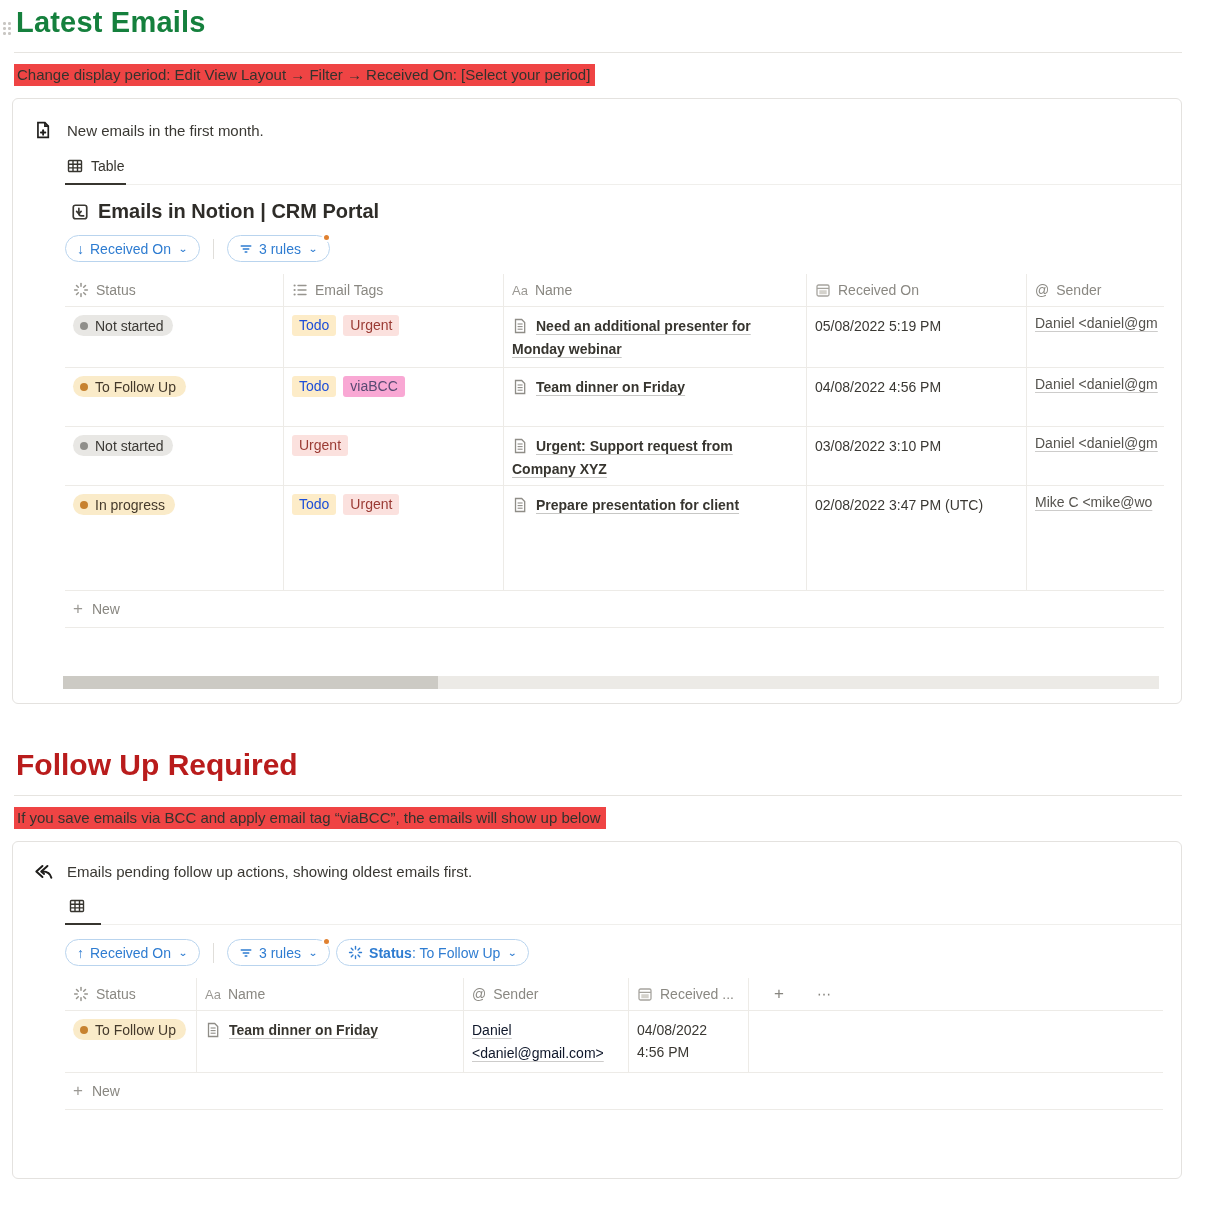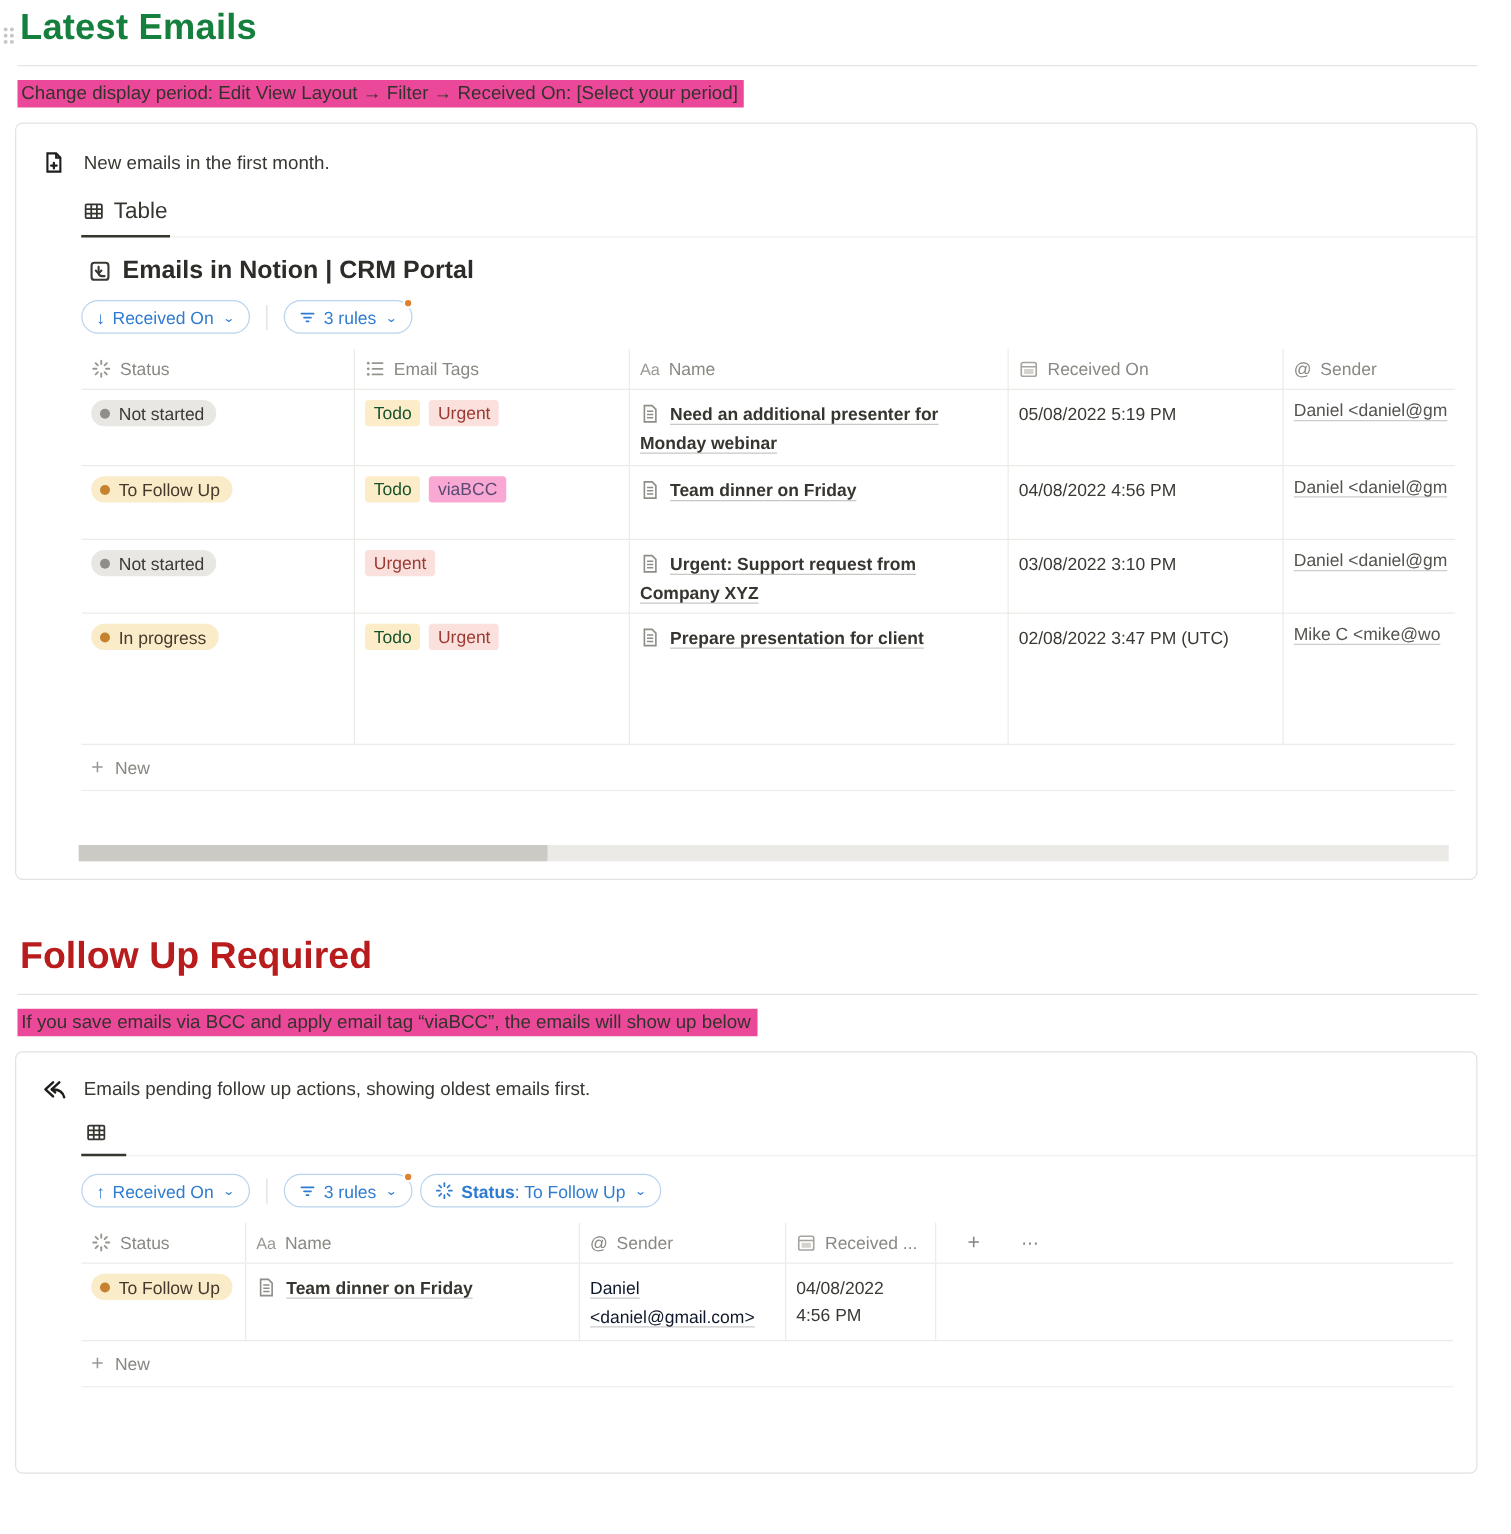--- a/index.html
+++ b/index.html
@@ -9,34 +9,34 @@
 
   
   .drag { position:absolute; left:3px; top:22px; display:grid;
     grid-template-columns:3px 3px; grid-auto-rows:3px; gap:2px; }
   .drag i { width:2.5px; height:2.5px; border-radius:50%; background:#C9C7C3; }
 
   h1.t1 { font-size:29px; font-weight:700; color:#15803d; padding-left:4px; letter-spacing:.2px;}
   h1.t2 { font-size:30px; font-weight:700; color:#b91c1c; padding-left:4px; margin-top:44px;}
   .rule { height:1px; background:#E6E4E0; margin:13px 0 0 2px; }
   .note { display:inline-block; margin:11px 0 0 2px; padding:2px 5px 3px 3px;
-    font-size:15px; color:#34322D; background:#ec4899; }
+    font-size:15px; color:#34322D; background:#ef4444; }
 
   .card { position:relative; margin-top:12px; border:1px solid #E4E2DF;
     border-radius:6px; background:#fff; overflow:hidden; }
   .card1 { height:606px; }
   .card2 { height:338px; }
 
   .callout { display:flex; align-items:center; gap:14px; margin:22px 0 0 20px; }
   .callout .ic { width:20px; display:flex; justify-content:center; }
   .callout span.txt { font-size:15px; color:#3A3833; }
 
   .tabbar { margin:14px 0 0 52px; border-bottom:1px solid #F0EFEC; }
   .tab { display:inline-flex; align-items:center; gap:8px; padding:5px 2px 9px 2px;
-    font-size:18px; color:#37352F; border-bottom:2px solid #37352F; margin-bottom:-1px; }
+    font-size:14px; color:#37352F; border-bottom:2px solid #37352F; margin-bottom:-1px; }
 
   .dbtitle { display:flex; align-items:center; gap:9px; margin:15px 0 0 58px; }
   .dbtitle h2 { font-size:20px; font-weight:700; color:#2E2C28; }
 
   .chips { display:flex; align-items:center; gap:10px; margin:12px 0 0 52px; }
   .chip { position:relative; display:inline-flex; align-items:center; gap:6px;
     height:27px; padding:0 11px; border:1px solid #B9D4EE; border-radius:14px;
     background:#fff; color:#2E7CD1; font-size:14px; cursor:pointer; }
   .chip .arr { font-size:14px; }
   .chip .chev { font-size:12px; margin-left:1px; transform:scaleY(.8); }
@@ -64,21 +64,21 @@
 
   .pill { display:inline-flex; align-items:center; gap:7px; height:21px;
     padding:0 10px 0 7px; border-radius:11px; font-size:14px; white-space:nowrap; }
   .pill .pd { width:8px; height:8px; border-radius:50%; }
   .pill.gray { background:#E8E7E4; color:#3B3935; } .pill.gray .pd { background:#8F8E8A; }
   .pill.yellow { background:#FAEBC9; color:#46engr;} 
   .pill.yellow { background:#FAEBC9; color:#44392B; } .pill.yellow .pd { background:#C78230; }
 
   .tag { display:inline-block; height:21px; line-height:21px; padding:0 7px;
     border-radius:3px; font-size:14px; margin-right:7px; white-space:nowrap; }
-  .tag.yellow { background:#FDECC8; color:#14532d; }
+  .tag.yellow { background:#FDECC8; color:#1d4ed8; }
   .tag.red { background:#FBE1DE; color:#9A3A33; }
   .tag.purple { background:#f9a8d4; color:#584A72; }
 
   .namecell { font-weight:600; color:#37352F; line-height:23px; padding-right:14px; }
   .namecell svg { vertical-align:-3px; margin-right:8px; }
   .namecell u { text-decoration:underline; text-decoration-color:rgba(55,53,47,.28);
     text-underline-offset:3px; text-decoration-thickness:1px; }
   .datecell { color:#3A3833; line-height:22px; }
   .sendcell { color:#55534E; white-space:nowrap; overflow:hidden; }
   .sendcell u, .sendwrap u { text-decoration:underline; text-decoration-color:rgba(55,53,47,.25);

